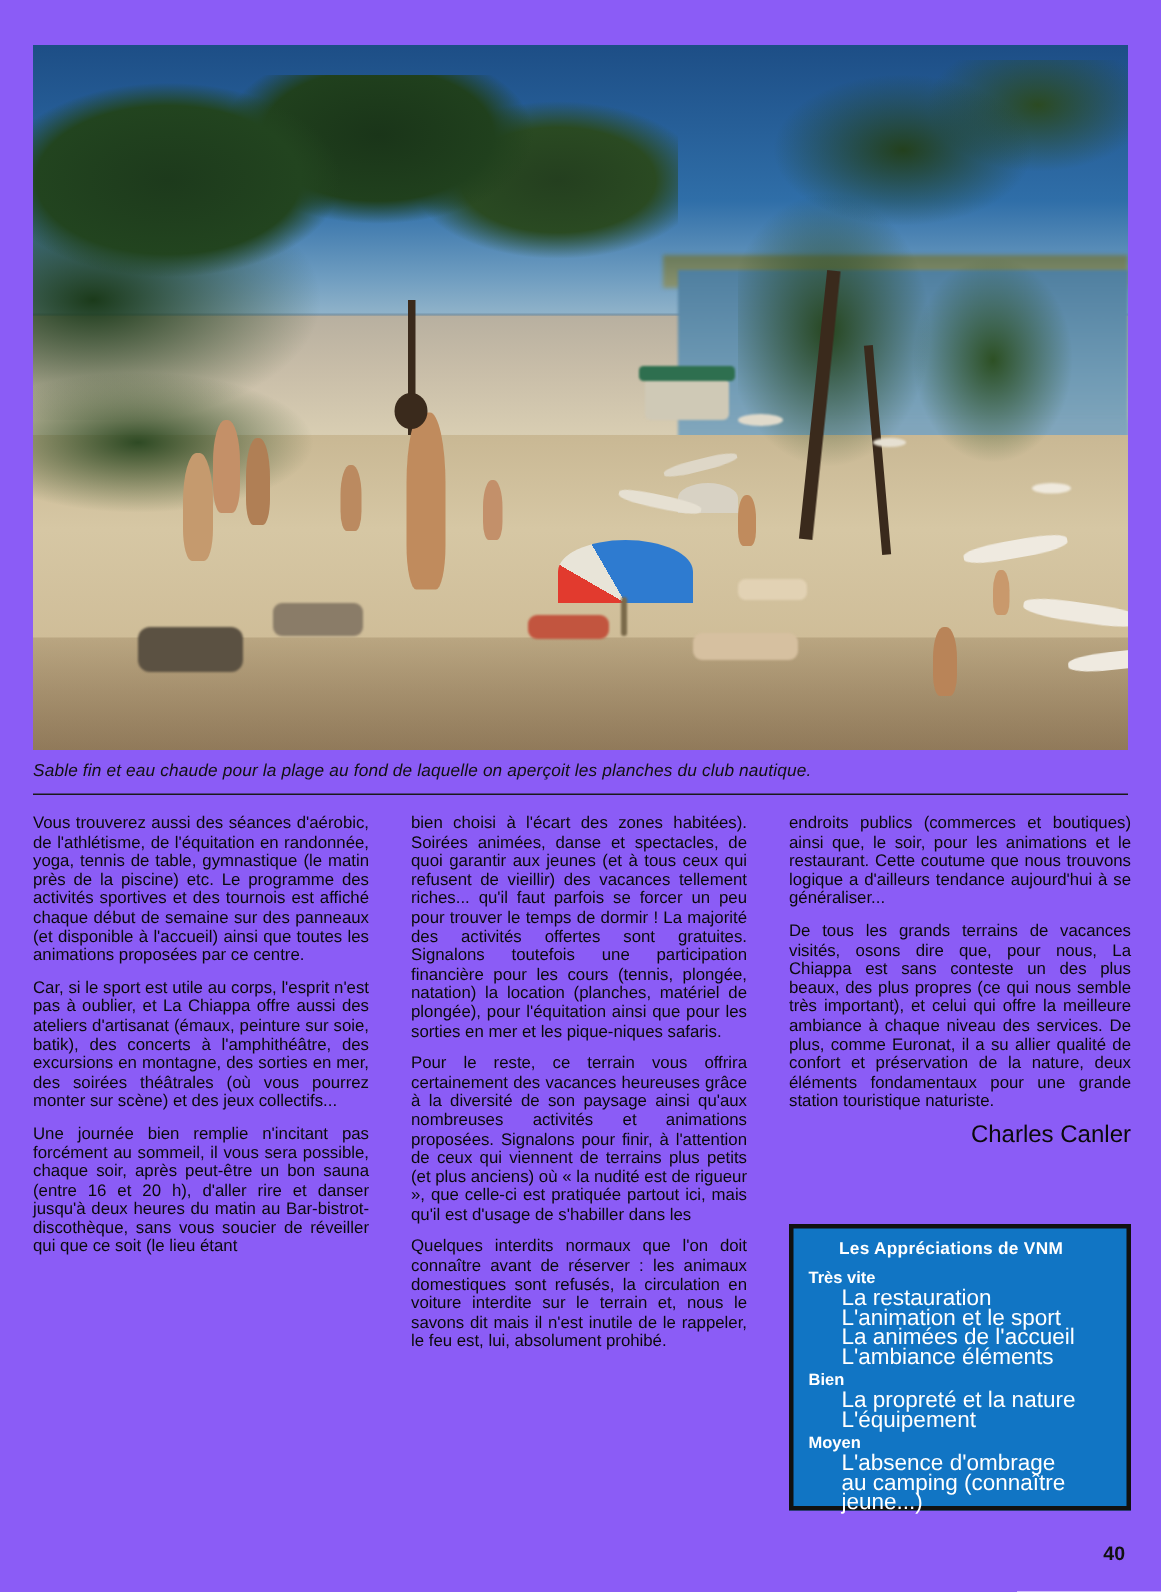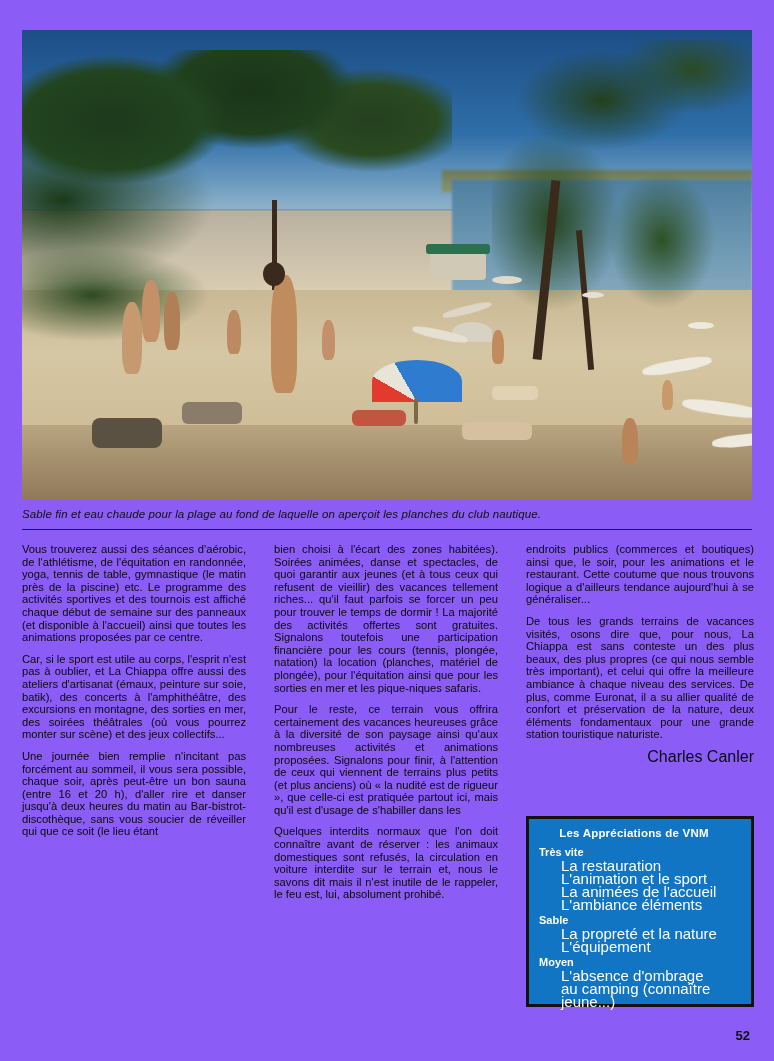--- a/index.html
+++ b/index.html
@@ -319,24 +319,24 @@
 
   <div class="blue-box">
     <div class="blue-title">Les Appréciations de VNM</div>
 
     <div class="rating-head">Très vite</div>
     <div class="rating-item">La restauration</div>
     <div class="rating-item">L'animation et le sport</div>
     <div class="rating-item">La animées de l'accueil</div>
     <div class="rating-item">L'ambiance éléments</div>
 
-    <div class="rating-head">Sable</div>
+    <div class="rating-head">Bien</div>
     <div class="rating-item">La propreté et la nature</div>
     <div class="rating-item">L'équipement</div>
 
     <div class="rating-head">Moyen</div>
     <div class="rating-item">L'absence d'ombrage</div>
     <div class="rating-item">au camping (connaître jeune...)</div>
   </div>
 
-  <div class="page-number">52</div>
+  <div class="page-number">40</div>
 
 </div>
 
 </body></html>

